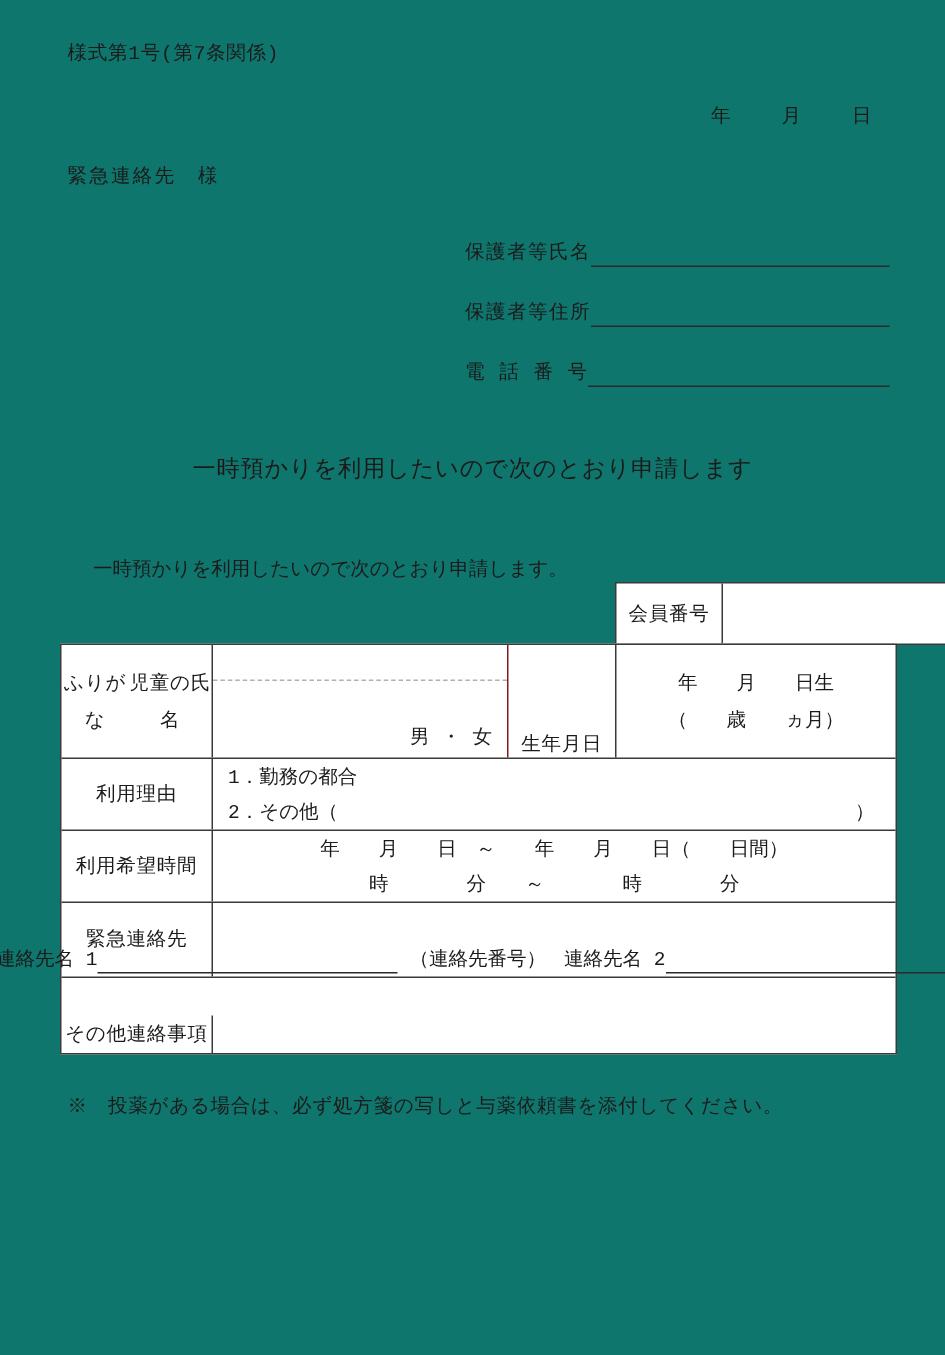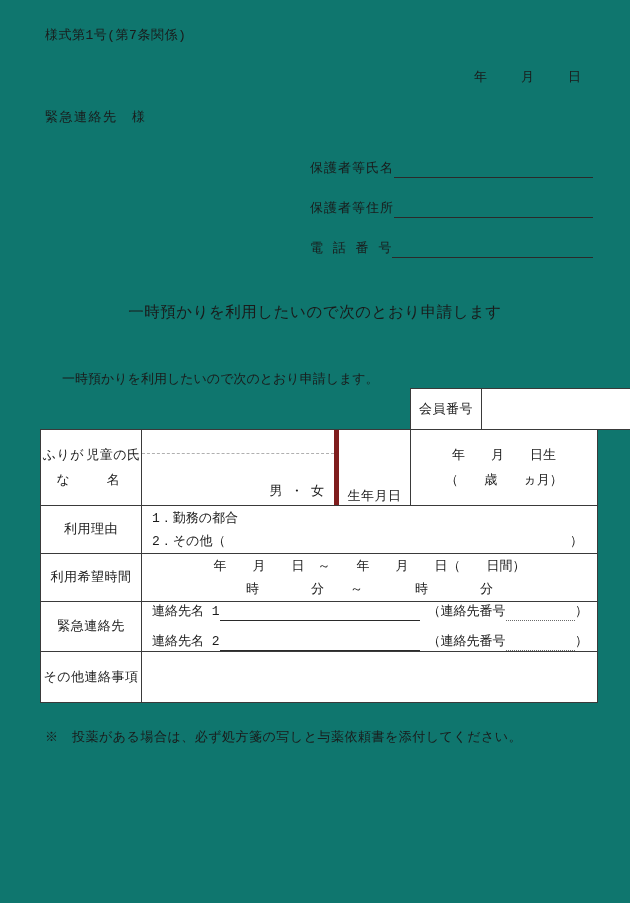--- a/index.html
+++ b/index.html
@@ -52,29 +52,29 @@
   .main-table {
     position: absolute; left: 40px; top: 429px; width: 558px;
     border: 1px solid #3a3a3a; background: #fff;
   }
   .t-row { display: flex; border-bottom: 1px solid #3a3a3a; }
   .t-row:last-child { border-bottom: none; }
   .row-child { height: 76px; }
   .row-reason { height: 48px; }
   .row-time { height: 48px; }
   .row-emergency { height: 50px; }
-  .row-other { height: 50px; }
+  .row-other { height: 50px; align-items: flex-end; }
 
   .cell-label {
     width: 101px; border-right: 1px solid #3a3a3a;
     display: flex; flex-direction: row; align-items: center; justify-content: center;
     text-align: center; letter-spacing: 0.5px; line-height: 25px;
   }
   .cell-name {
-    width: 197px; border-right: 5px solid #7f1d1d; position: relative;
+    width: 197px; border-right: 1px solid #7f1d1d; position: relative;
     display: flex; align-items: flex-end; justify-content: flex-end;
     padding: 0 10px 5px 0;
   }
   .furigana-divider {
     position: absolute; left: 0; right: 0; top: 23px;
     border-top: 1px dashed #b0b0b0;
   }
   .cell-dob {
     width: 72px; border-right: 1px solid #3a3a3a;
     display: flex; align-items: flex-end; justify-content: center; letter-spacing: 0.5px;
@@ -91,21 +91,21 @@
   }
   .reason-line2 { display: flex; }
   .reason-spacer { flex: 1; }
 
   .time-content {
     display: flex; flex-direction: column; justify-content: center;
     text-align: center; line-height: 23px;
   }
 
   .emg-content {
-    display: flex; flex-direction: column; justify-content: center;
+    display: flex; flex-direction: row; justify-content: center;
     padding: 2px 9px 2px 10px; gap: 12px;
   }
   .emg-line { display: flex; align-items: flex-end; line-height: 19px; }
   .emg-text { white-space: nowrap; line-height: 18px; }
   .u-solid { width: 200px; height: 18px; border-bottom: 1px solid #2a2a2a; margin-right: 8px; }
   .u-dotted { flex: 1; height: 18px; border-bottom: 1px dotted #6a6a6a; }
 
   .note { position: absolute; left: 45px; top: 728px; letter-spacing: 0.5px; }
 </style>
 </head>

